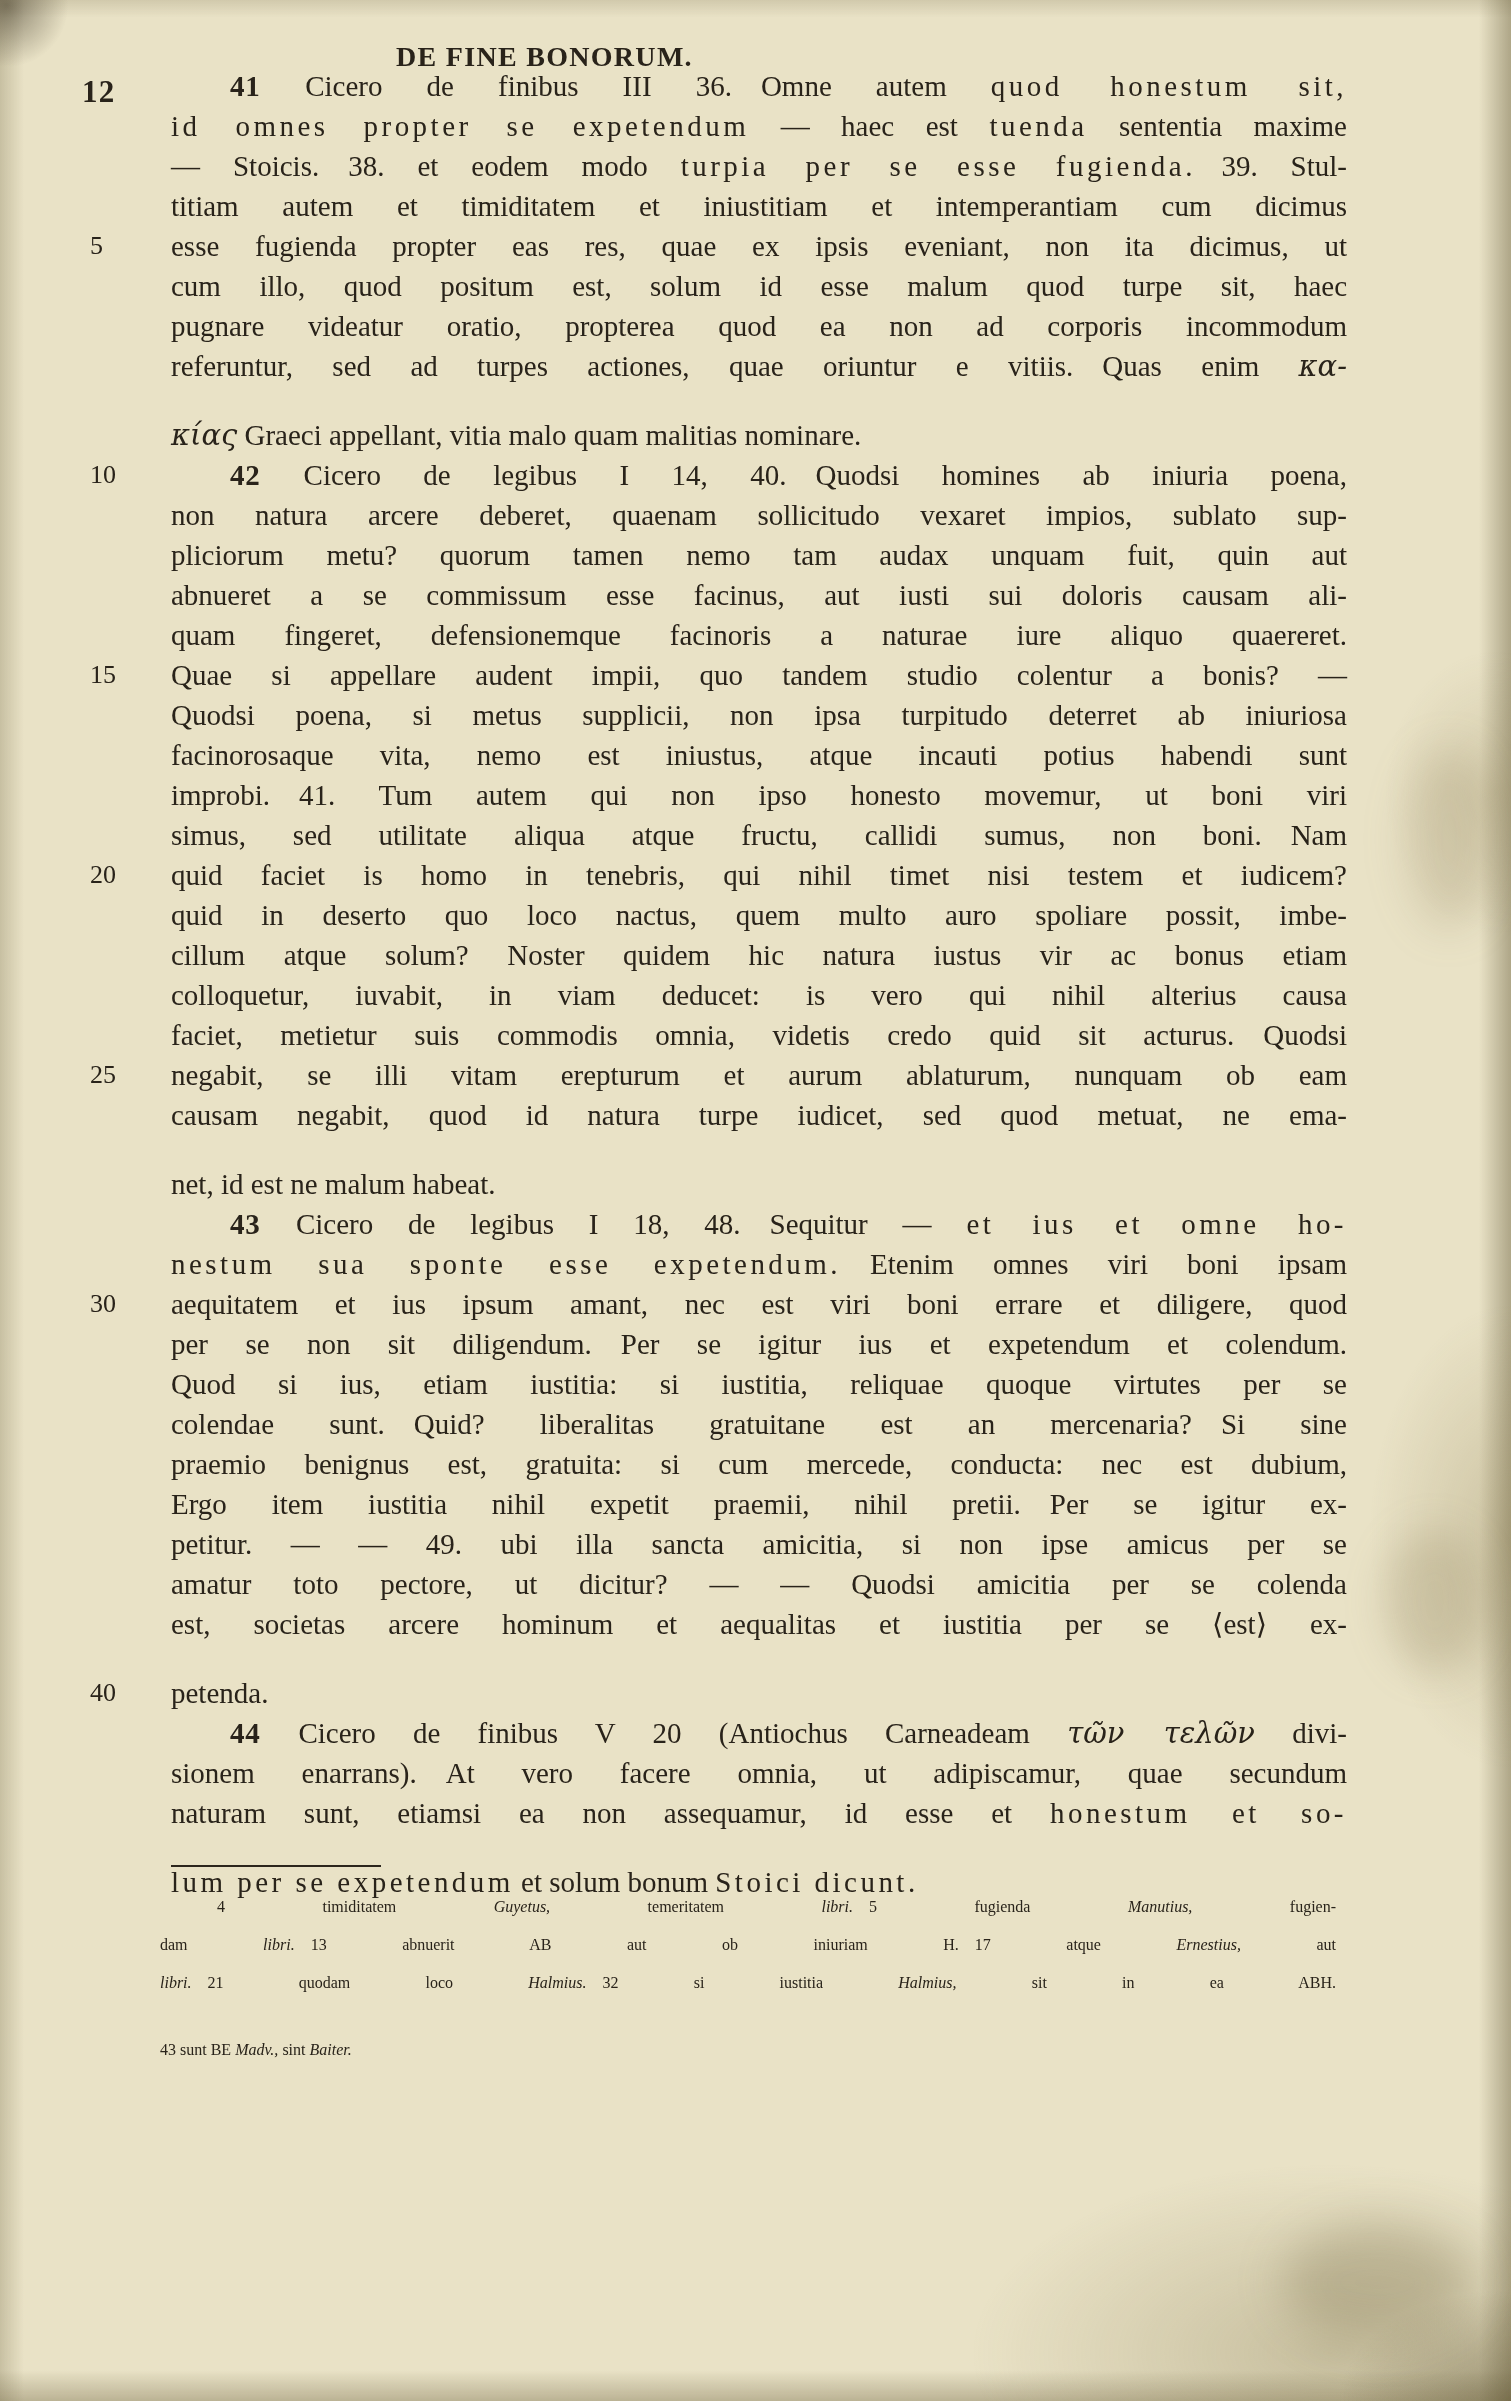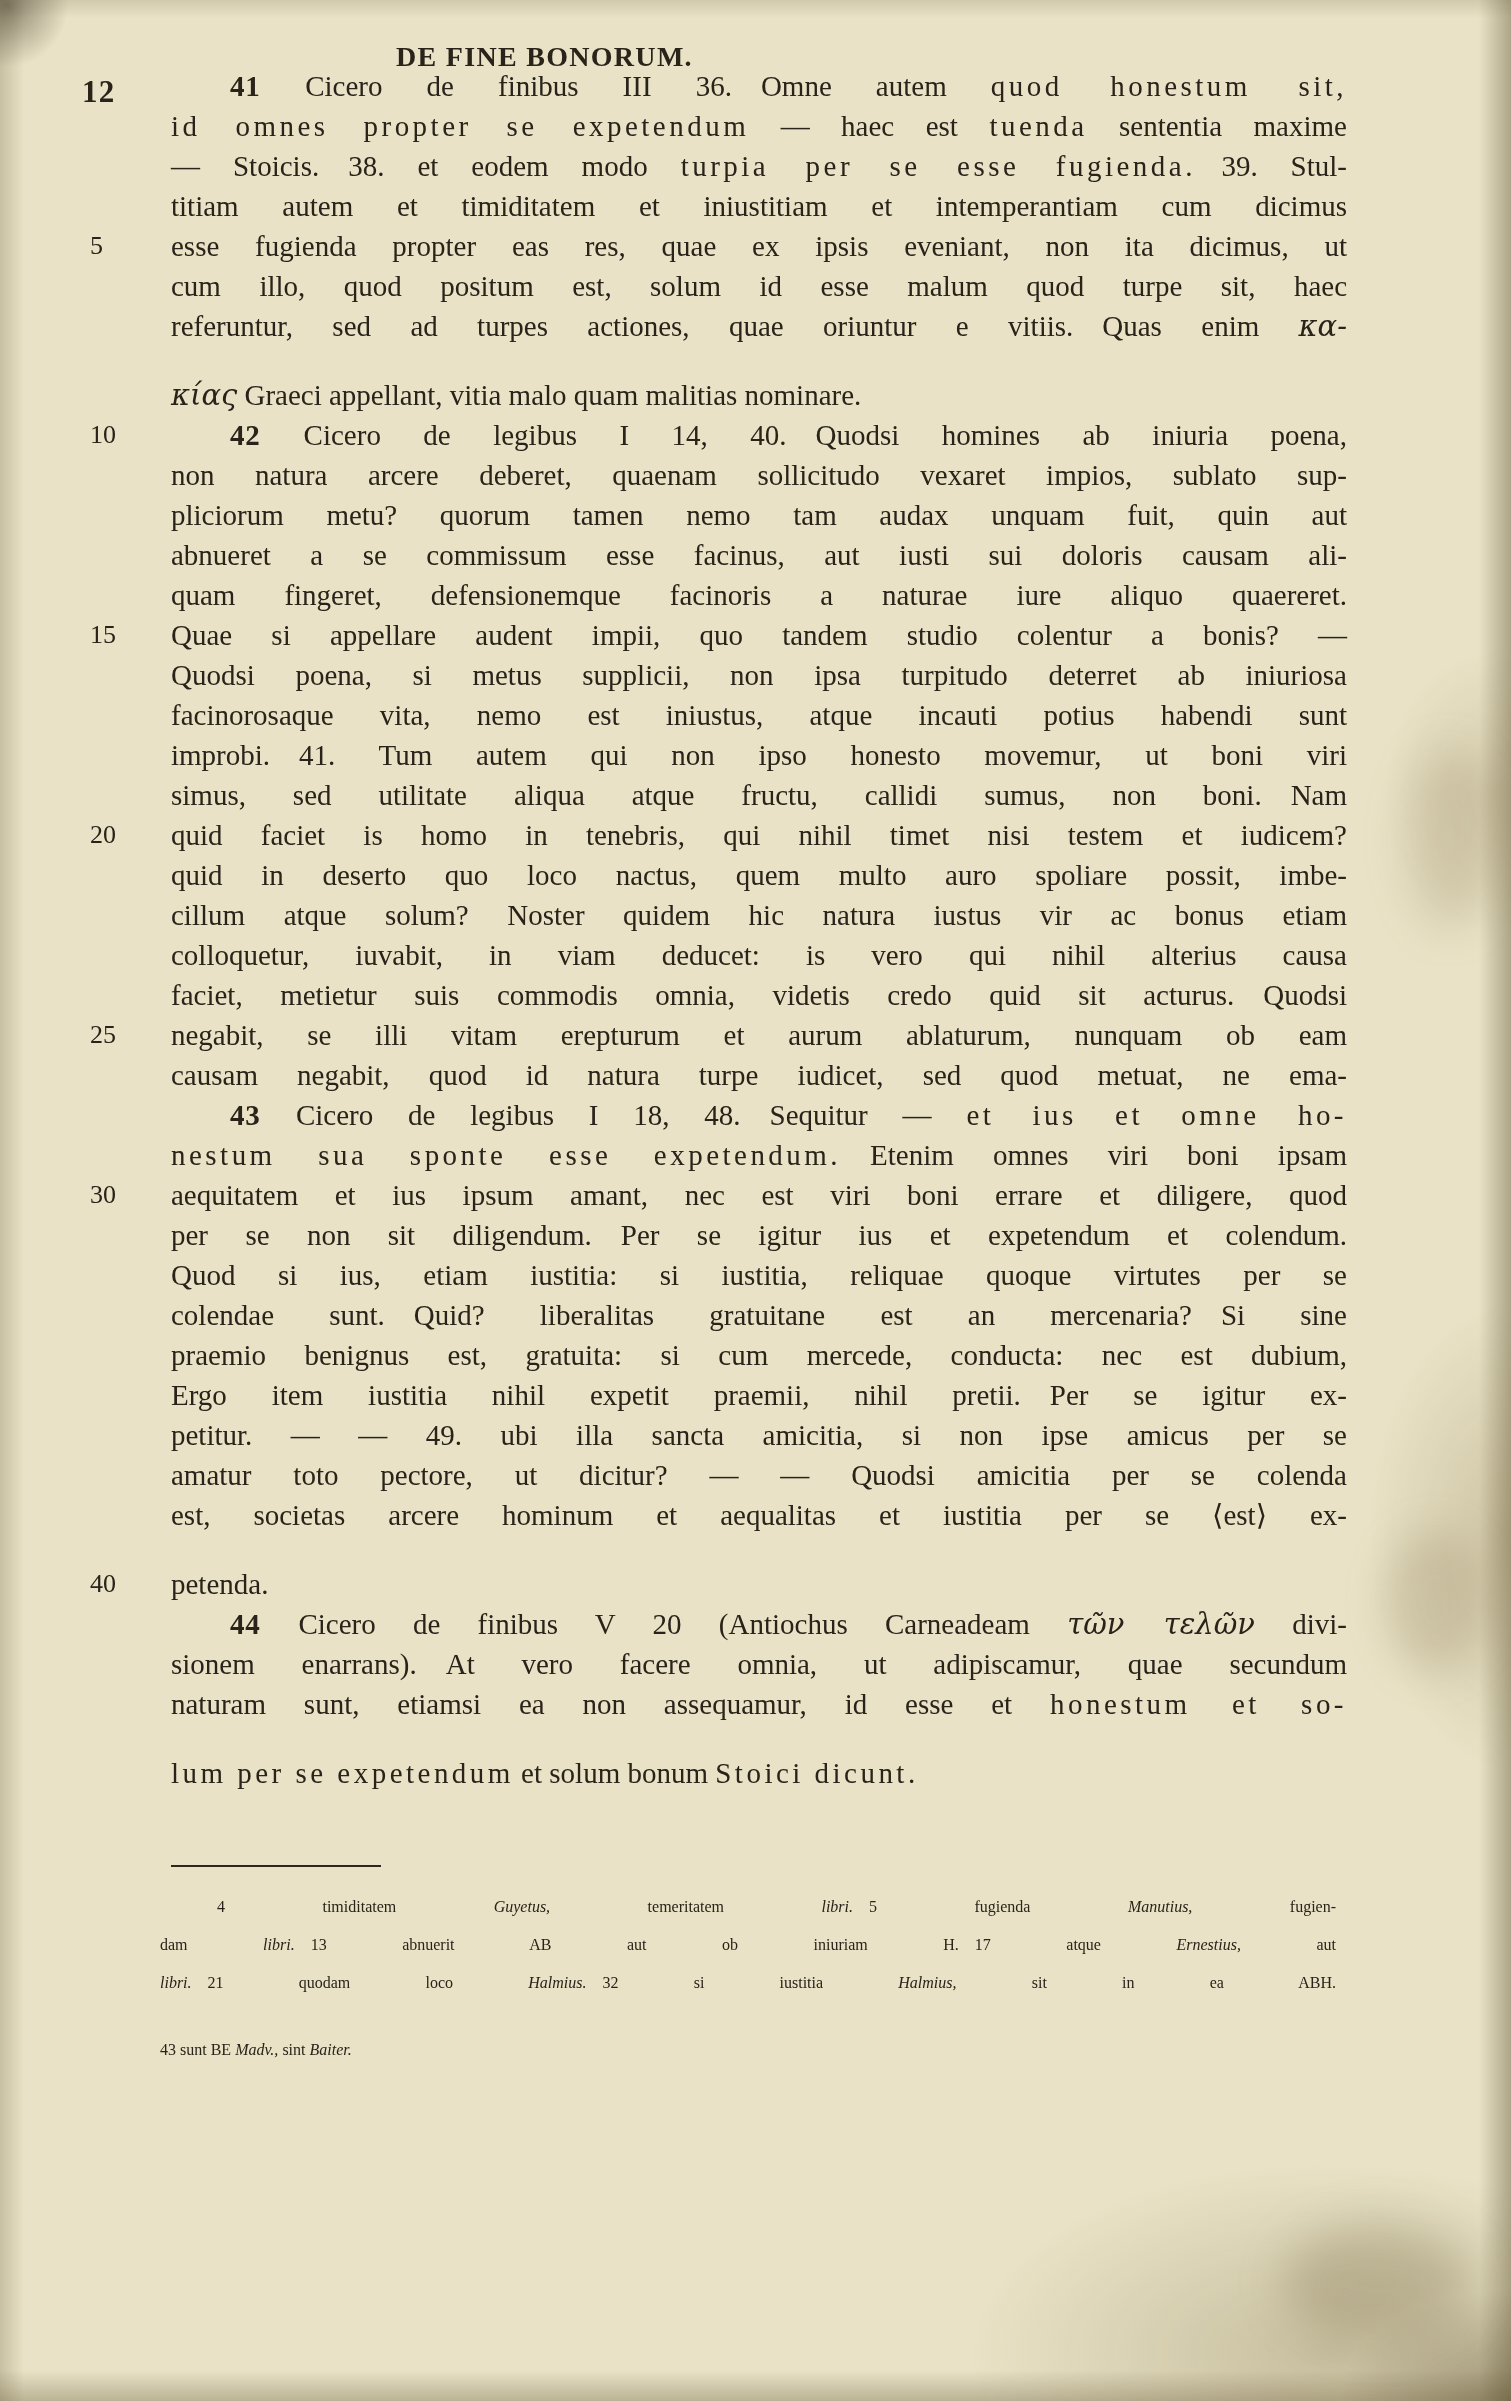--- a/index.html
+++ b/index.html
@@ -69,39 +69,41 @@
     <span class="title">DE FINE BONORUM.</span>
   </div>
 
   <div id="text-block">
       <div class="line indent"><span class="b">41 </span><span>Cicero de finibus III 36. Omne autem </span><span class="sp">quod honestum sit,</span></div>
       <div class="line"><span class="sp">id omnes propter se expetendum</span><span> — haec est </span><span class="sp">tuenda</span><span> sententia maxime</span></div>
       <div class="line"><span>— Stoicis. 38. et eodem modo </span><span class="sp">turpia per se esse fugienda</span><span>. 39. Stul-</span></div>
       <div class="line"><span>titiam autem et timiditatem et iniustitiam et intemperantiam cum dicimus</span></div>
       <div class="line"><span class="linenum">5</span><span>esse fugienda propter eas res, quae ex ipsis eveniant, non ita dicimus, ut</span></div>
       <div class="line"><span>cum illo, quod positum est, solum id esse malum quod turpe sit, haec</span></div>
+      <div class="line"><span>pugnare videatur oratio, propterea quod ea non ad corporis incommodum</span></div>
       <div class="line"><span>referuntur, sed ad turpes actiones, quae oriuntur e vitiis. Quas enim </span><span class="gr">κα-</span></div>
       <div class="line endline"><span class="gr">κίας</span><span> Graeci appellant, vitia malo quam malitias nominare.</span></div>
       <div class="line indent"><span class="linenum">10</span><span class="b">42 </span><span>Cicero de legibus I 14, 40. Quodsi homines ab iniuria poena,</span></div>
       <div class="line"><span>non natura arcere deberet, quaenam sollicitudo vexaret impios, sublato sup-</span></div>
       <div class="line"><span>pliciorum metu? quorum tamen nemo tam audax unquam fuit, quin aut</span></div>
       <div class="line"><span>abnueret a se commissum esse facinus, aut iusti sui doloris causam ali-</span></div>
       <div class="line"><span>quam fingeret, defensionemque facinoris a naturae iure aliquo quaereret.</span></div>
       <div class="line"><span class="linenum">15</span><span>Quae si appellare audent impii, quo tandem studio colentur a bonis? —</span></div>
       <div class="line"><span>Quodsi poena, si metus supplicii, non ipsa turpitudo deterret ab iniuriosa</span></div>
       <div class="line"><span>facinorosaque vita, nemo est iniustus, atque incauti potius habendi sunt</span></div>
       <div class="line"><span>improbi. 41. Tum autem qui non ipso honesto movemur, ut boni viri</span></div>
       <div class="line"><span>simus, sed utilitate aliqua atque fructu, callidi sumus, non boni. Nam</span></div>
       <div class="line"><span class="linenum">20</span><span>quid faciet is homo in tenebris, qui nihil timet nisi testem et iudicem?</span></div>
       <div class="line"><span>quid in deserto quo loco nactus, quem multo auro spoliare possit, imbe-</span></div>
       <div class="line"><span>cillum atque solum? Noster quidem hic natura iustus vir ac bonus etiam</span></div>
       <div class="line"><span>colloquetur, iuvabit, in viam deducet: is vero qui nihil alterius causa</span></div>
       <div class="line"><span>faciet, metietur suis commodis omnia, videtis credo quid sit acturus. Quodsi</span></div>
       <div class="line"><span class="linenum">25</span><span>negabit, se illi vitam erepturum et aurum ablaturum, nunquam ob eam</span></div>
       <div class="line"><span>causam negabit, quod id natura turpe iudicet, sed quod metuat, ne ema-</span></div>
+      <div class="line endline"><span>net, id est ne malum habeat.</span></div>
       <div class="line indent"><span class="b">43 </span><span>Cicero de legibus I 18, 48. Sequitur — </span><span class="sp">et ius et omne ho-</span></div>
       <div class="line"><span class="sp">nestum sua sponte esse expetendum.</span><span> Etenim omnes viri boni ipsam</span></div>
       <div class="line"><span class="linenum">30</span><span>aequitatem et ius ipsum amant, nec est viri boni errare et diligere, quod</span></div>
       <div class="line"><span>per se non sit diligendum. Per se igitur ius et expetendum et colendum.</span></div>
       <div class="line"><span>Quod si ius, etiam iustitia: si iustitia, reliquae quoque virtutes per se</span></div>
       <div class="line"><span>colendae sunt. Quid? liberalitas gratuitane est an mercenaria? Si sine</span></div>
       <div class="line"><span>praemio benignus est, gratuita: si cum mercede, conducta: nec est dubium,</span></div>
       <div class="line"><span>Ergo item iustitia nihil expetit praemii, nihil pretii. Per se igitur ex-</span></div>
       <div class="line"><span>petitur. — — 49. ubi illa sancta amicitia, si non ipse amicus per se</span></div>
       <div class="line"><span>amatur toto pectore, ut dicitur? — — Quodsi amicitia per se colenda</span></div>

